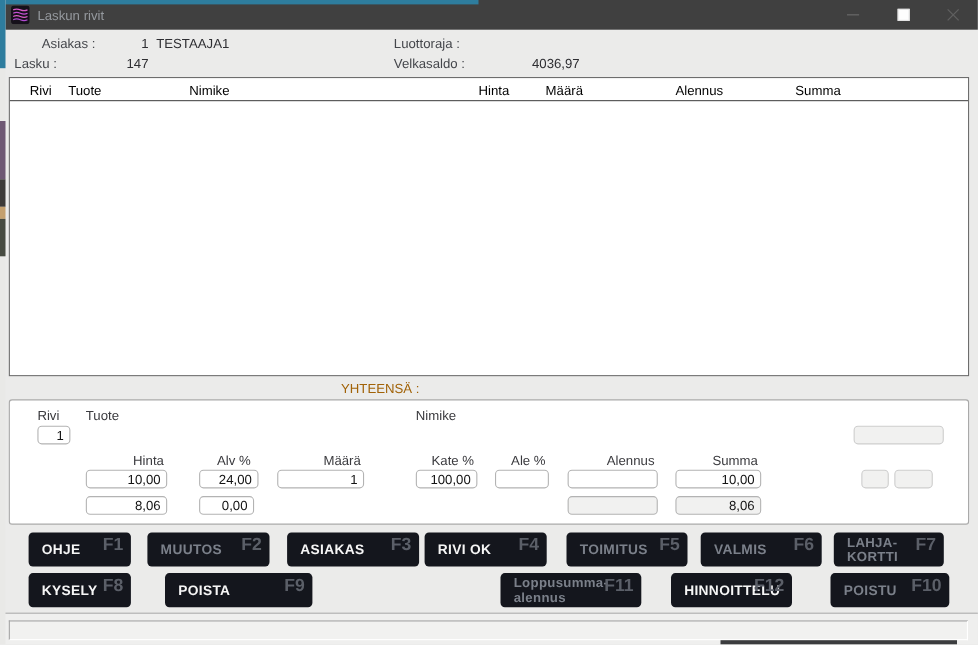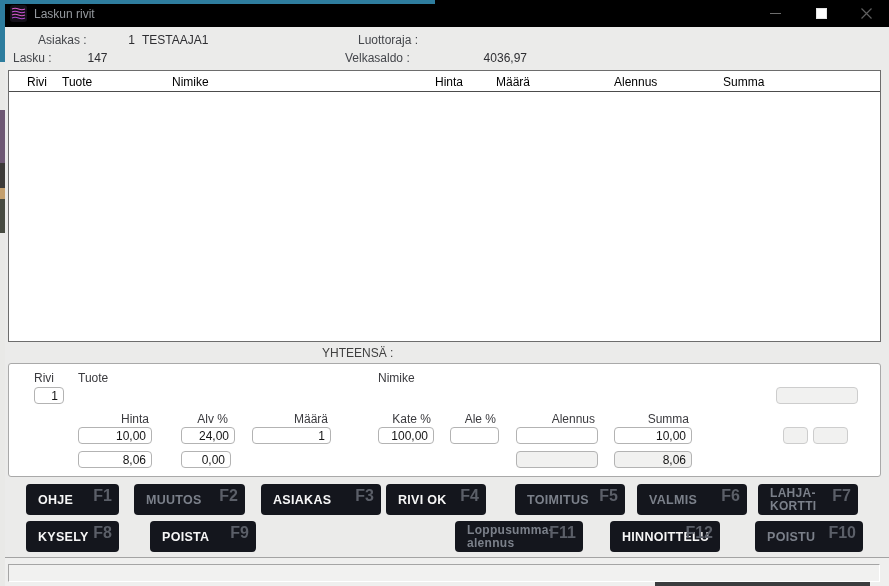--- a/index.html
+++ b/index.html
@@ -6,39 +6,39 @@
   html,body { width:889px; height:586px; }
   body {
     position:relative; overflow:hidden;
     background:#ebebea;
     font-family:"Liberation Sans", sans-serif;
     font-size:12px; color:#2f2f33;
   }
   .abs { position:absolute; }
 
   
-  .titlebar { position:absolute; left:0; top:0; width:889px; height:27px; background:#000000; }
+  .titlebar { position:absolute; left:0; top:0; width:889px; height:27px; background:#404040; }
   .app-icon { position:absolute; left:10px; top:5px; width:17px; height:17px; }
   .win-title { position:absolute; left:34px; top:7px; font-size:12px; color:#95999e; }
   .winbtn { position:absolute; top:0; height:27px; width:46px; display:flex; align-items:center; justify-content:center; cursor:default; }
   .min-glyph { width:11px; height:0; border-top:1.5px solid #6d6d6d; }
   .max-glyph { width:11px; height:11px; border:1px solid #e4e4e4; background:#fdfdfd; }
 
   
   .hlabel { position:absolute; color:#44464b; white-space:nowrap; }
   .hval   { position:absolute; color:#2e2e32; white-space:nowrap; }
   .hnum   { text-align:right; }
 
   
   .grid { position:absolute; left:8px; top:70px; width:873px; height:272px;
           background:#ffffff; border:1px solid #6d6d6d; }
   .colhead { position:absolute; top:4px; color:#000; white-space:nowrap; }
   .colhead.r { text-align:right; }
   .grid-sep { position:absolute; left:0; top:20px; width:100%; height:0; border-top:1px solid #4c4c4c; }
-  .total-label { position:absolute; left:322px; top:346px; color:#404040; }
+  .total-label { position:absolute; left:310px; top:346px; color:#a16207; }
 
   
   .panel { position:absolute; left:8px; top:363px; width:873px; height:114px;
            background:#ffffff; border:1px solid #a9a9a9; border-radius:3px; }
   .flabel { position:absolute; color:#3a3a3e; white-space:nowrap; font-size:12px; }
   .flabel.r { text-align:right; padding-right:3px; }
   .fin { position:absolute; height:17px; border:1px solid #b3b3b3; border-radius:4px;
          background:#fff; font:12px "Liberation Sans", sans-serif; color:#141414;
          padding:0 5px; outline:none; }
   .fin.num { text-align:right; }
@@ -89,24 +89,24 @@
     <svg width="13" height="13" viewBox="0 0 13 13">
       <path d="M1.5 1.5 L11.5 11.5 M11.5 1.5 L1.5 11.5" stroke="#5f5f5f" stroke-width="1.2"></path>
     </svg>
   </div>
 </div>
 
 <span class="hlabel" style="left:13px; top:33px;margin-left:25px;">Asiakas :</span>
 <span class="hval hnum" style="left:60px; top:33px; width:75px;">1</span>
 <span class="hval" style="left:142px; top:33px;">TESTAAJA1</span>
 <span class="hlabel" style="left:13px; top:51px;">Lasku :</span>
-<span class="hval hnum" style="left:60px; top:51px; width:75px;text-align:center;">147</span>
+<span class="hval hnum" style="left:60px; top:51px; width:75px;">147</span>
 <span class="hlabel" style="left:358px; top:33px;">Luottoraja :</span>
 <span class="hval hnum" style="left:445px; top:33px; width:82px;"></span>
-<span class="hlabel" style="left:345px; top:51px;">Velkasaldo :</span>
+<span class="hlabel" style="left:358px; top:51px;">Velkasaldo :</span>
 <span class="hval hnum" style="left:445px; top:51px; width:82px;">4036,97</span>
 
 <div class="grid">
   <span class="colhead" style="left:18px;">Rivi</span>
   <span class="colhead" style="left:53px;">Tuote</span>
   <span class="colhead" style="left:163px;">Nimike</span>
   <span class="colhead r" style="left:390px; width:64px;">Hinta</span>
   <span class="colhead" style="left:487px;">Määrä</span>
   <span class="colhead" style="left:605px;">Alennus</span>
   <span class="colhead" style="left:714px;">Summa</span>
@@ -152,42 +152,42 @@
     <span class="fkey">F1</span>
   </div>
 <div class="btn disabled" style="left:134px; top:484px; width:111px;">
   <span class="lbl">MUUTOS</span>
     <span class="fkey">F2</span>
   </div>
 <div class="btn" style="left:261px; top:484px; width:120px;">
   <span class="lbl">ASIAKAS</span>
     <span class="fkey">F3</span>
   </div>
-<div class="btn" style="left:386px; top:484px; width:100px;text-decoration:underline;">
+<div class="btn" style="left:386px; top:484px; width:111px;text-decoration:underline;">
   <span class="lbl">RIVI OK</span>
     <span class="fkey">F4</span>
   </div>
 <div class="btn disabled" style="left:515px; top:484px; width:110px;">
   <span class="lbl">TOIMITUS</span>
     <span class="fkey">F5</span>
   </div>
 <div class="btn disabled" style="left:637px; top:484px; width:110px;padding-left:34px;">
   <span class="lbl">VALMIS</span>
     <span class="fkey">F6</span>
   </div>
 <div class="btn disabled" style="left:758px; top:484px; width:100px;">
   <span class="lbl" style="font-size:12px;">LAHJA-KORTTI</span>
     <span class="fkey">F7</span>
   </div>
 
 <div class="btn" style="left:26px;  top:521px; width:93px;">
   <span class="lbl">KYSELY</span>
     <span class="fkey">F8</span>
   </div>
-<div class="btn" style="left:150px; top:521px; width:106px;">
+<div class="btn" style="left:150px; top:521px; width:134px;">
   <span class="lbl">POISTA</span>
     <span class="fkey">F9</span>
   </div>
 <div class="btn disabled" style="left:455px; top:521px; width:128px;">
   <span class="lbl" style="font-size:12px;">Loppusumma-alennus</span>
     <span class="fkey">F11</span>
   </div>
 <div class="btn" style="left:610px; top:521px; width:110px;">
   <span class="lbl">HINNOITTELU</span>
     <span class="fkey">F12</span>

